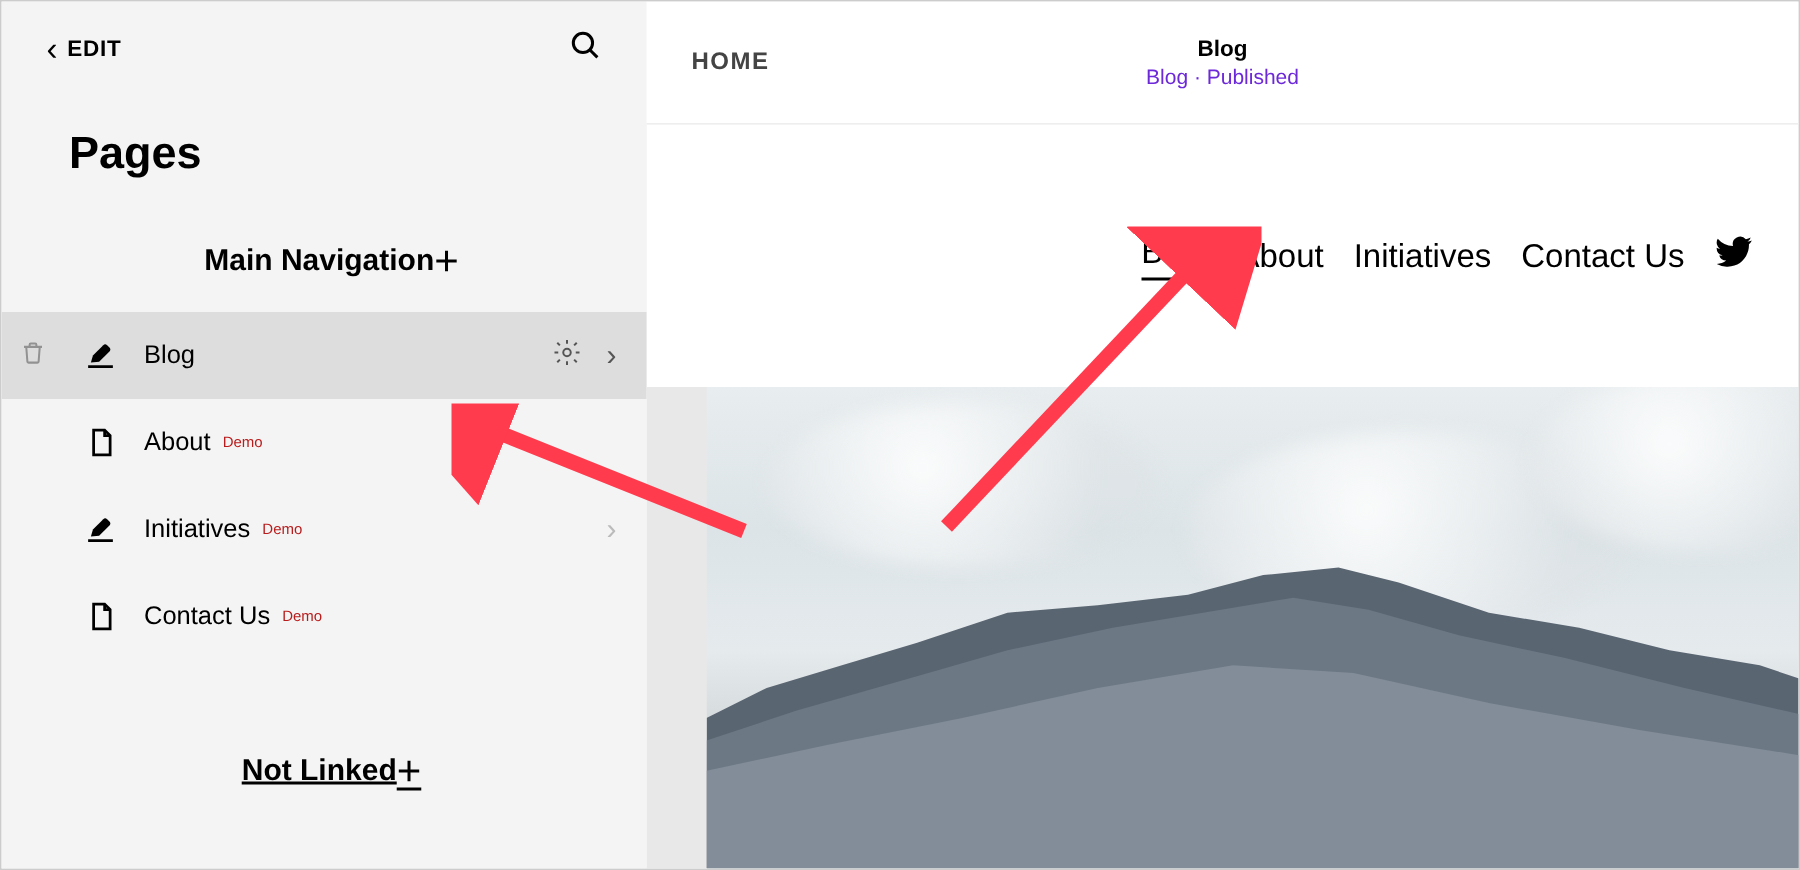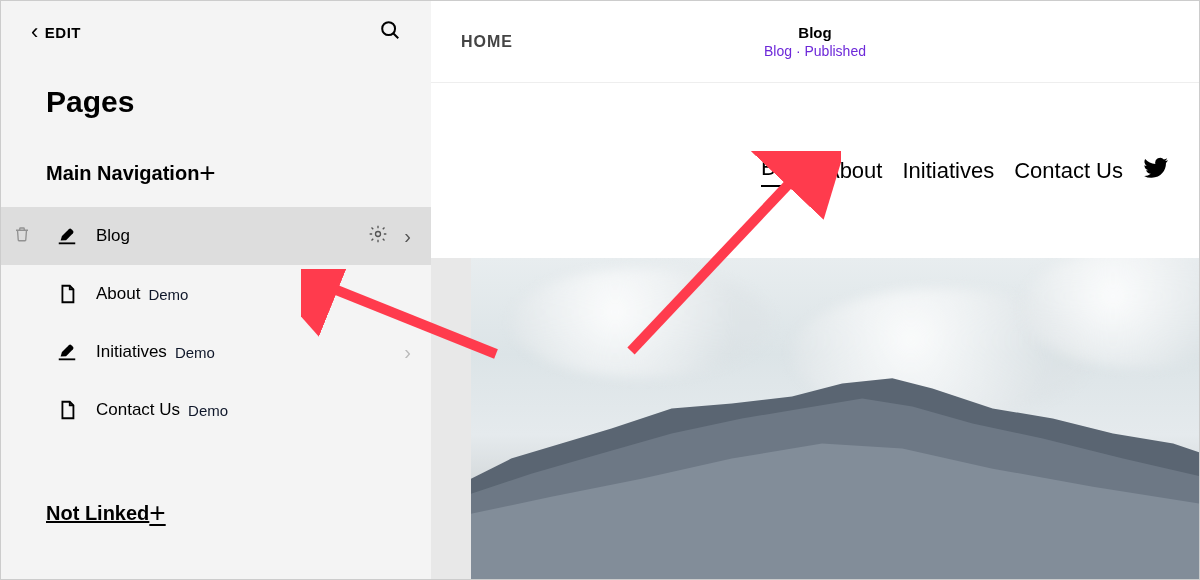--- a/index.html
+++ b/index.html
@@ -42,41 +42,41 @@
     }
     .search-icon svg { width: 22px; height: 22px; }
     .section-title {
       font-size: 30px;
       font-weight: 700;
       padding: 30px 45px 20px 45px;
     }
     .subsection {
       display: flex;
       align-items: center;
-      justify-content: flex-start;
+      justify-content: center;
       padding: 18px 35px 18px 45px;
       font-size: 20px;
       font-weight: 700;
     }
     .plus-icon { font-size: 28px; font-weight: 300; cursor: pointer; }
     .page-list { }
     .page-item {
       display: flex;
       align-items: center;
       height: 58px;
       padding: 0 20px 0 12px;
       position: relative;
       cursor: pointer;
     }
     .page-item.selected { background: #ddd; }
     .trash-icon { width: 18px; opacity: 0.55; margin-right: 25px; }
     .trash-spacer { width: 43px; }
     .page-type-icon { width: 22px; margin-right: 18px; display:flex; align-items:center;}
     .page-label { font-size: 17px; font-weight: 500; }
-    .page-demo { font-size: 15px; color: #0f172a; margin-left: 8px; text-align: right; }
+    .page-demo { font-size: 10px; color: #b91c1c; margin-left: 8px; text-align: right; }
     .page-item-right {
       margin-left: auto;
       display: flex;
       align-items: center;
       gap: 16px;
     }
     .gear-icon svg { width: 20px; height: 20px; }
     .chevron-right-icon { font-size: 20px; color: #555; }
     .chevron-faded { color: #bbb; }
 

